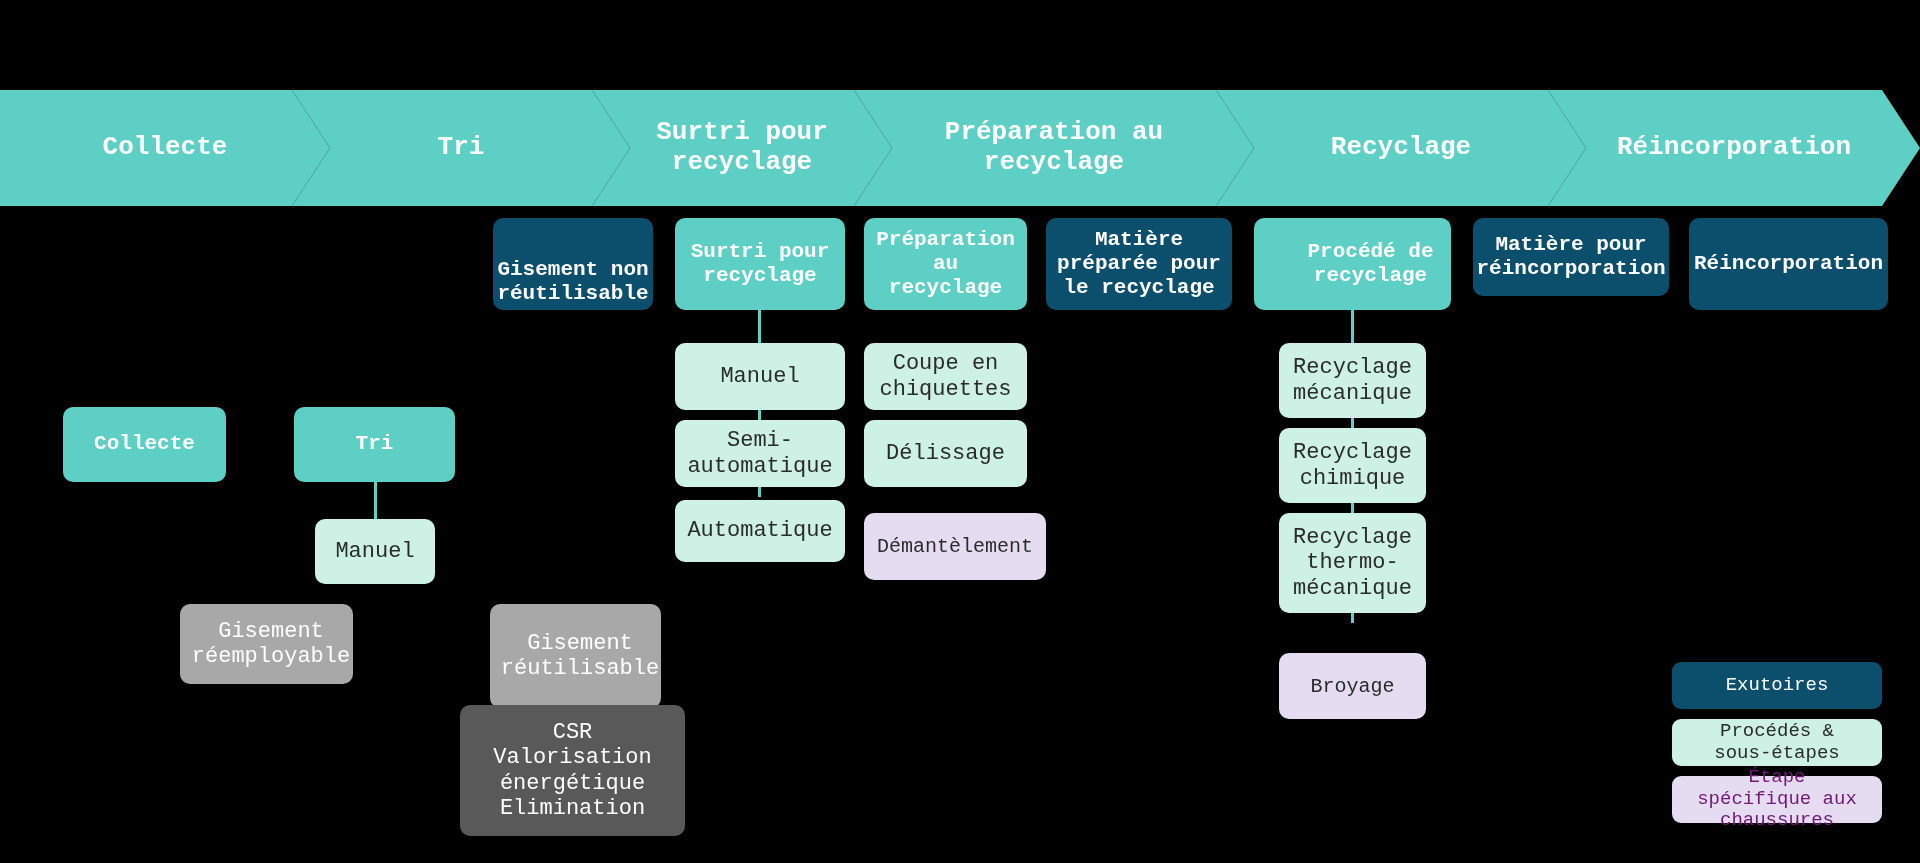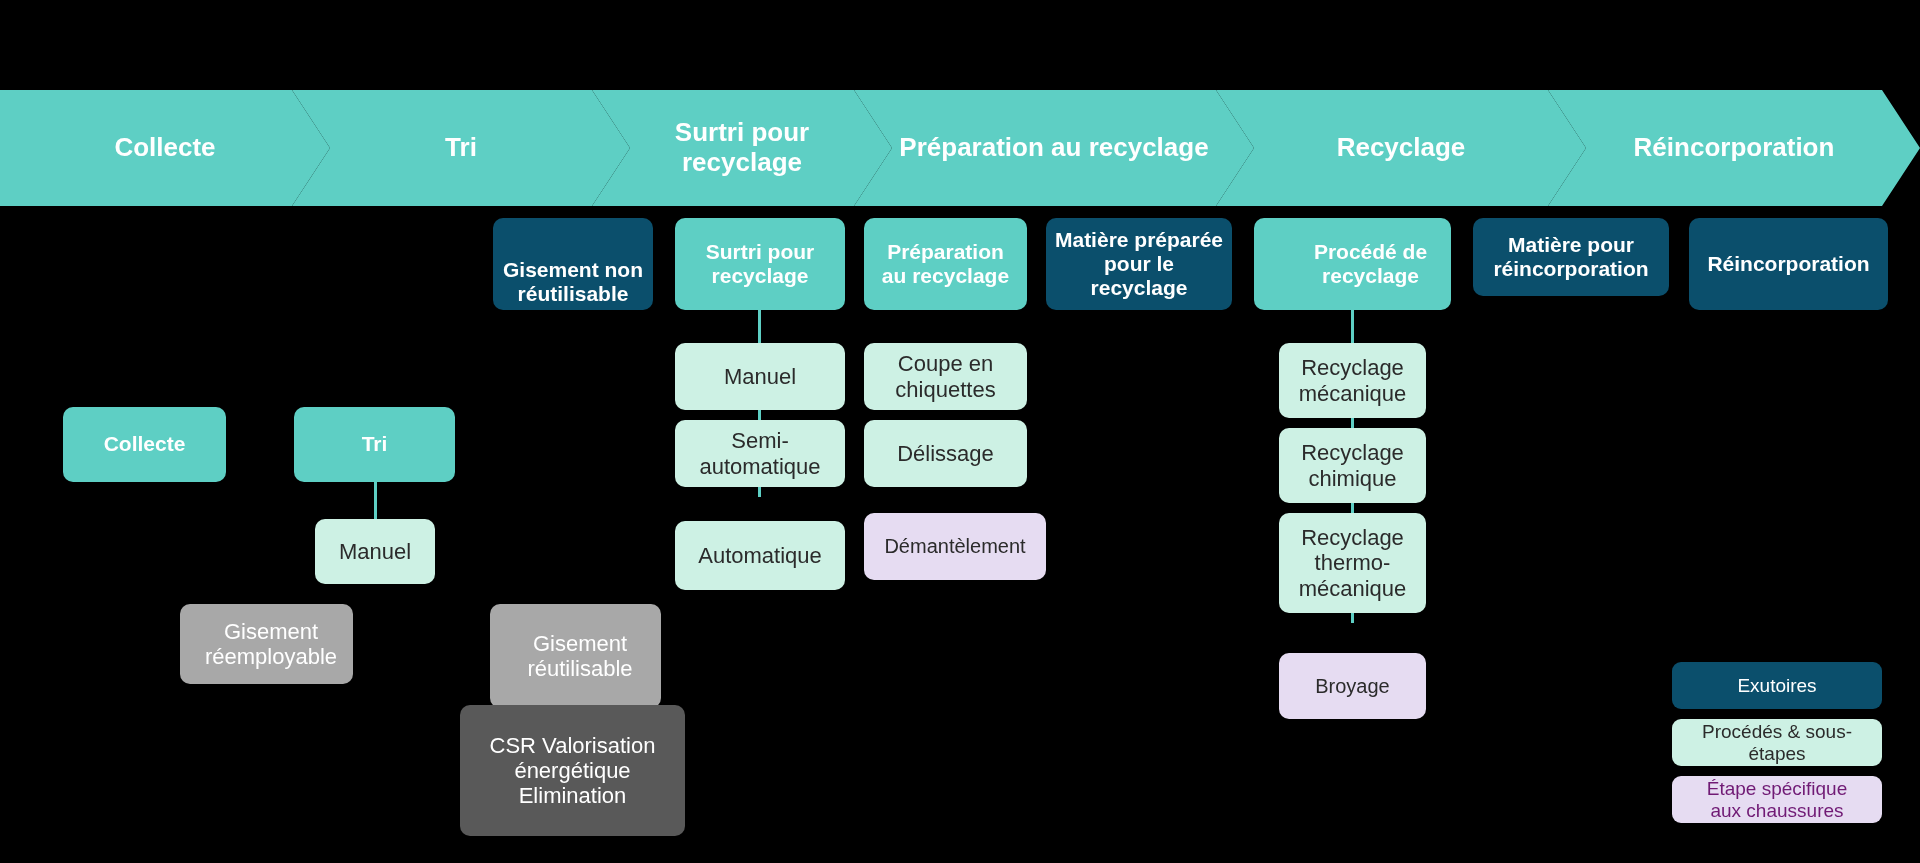--- a/index.html
+++ b/index.html
@@ -1,21 +1,21 @@
 <!DOCTYPE html>
 <html><head>
 <meta charset="utf-8">
 <style>
   html,body{margin:0;padding:0;background:#000;}
   body{
     width:1920px;height:863px;position:relative;overflow:hidden;
     font-family:"Liberation Sans", sans-serif;
     -webkit-font-smoothing:antialiased;
   }
-  #stage{position:absolute;inset:0;}
+  #stage{position:absolute;inset:0;font-family:Liberation Mono, monospace;}
 
   
   .band{position:absolute;left:0;top:90px;width:1920px;height:116px;}
   .chev{
     position:absolute;top:0;height:116px;
     background:#5ecfc4;
     display:flex;align-items:center;justify-content:center;
     color:#ffffff;font-weight:bold;font-size:26px;line-height:1.15;
     text-align:center;
   }
@@ -135,21 +135,21 @@
 
   <div class="conn" style="left:758px;top:310px;height:33px;"></div>
   <div class="node n-mint" style="left:675px;top:343px;width:170px;height:67px;">
     <span>Manuel</span>
   </div>
   <div class="conn" style="left:758px;top:410px;height:10px;"></div>
   <div class="node n-mint" style="left:675px;top:420px;width:170px;height:67px;">
     <span>Semi-automatique</span>
   </div>
   <div class="conn" style="left:758px;top:487px;height:10px;"></div>
-  <div class="node n-mint" style="left:675px;top:521px;width:170px;height:69px;">
+  <div class="node n-mint" style="left:675px;top:500px;width:170px;height:62px;">
     <span>Automatique</span>
   </div>
 
   <div class="node n-mint" style="left:864px;top:343px;width:163px;height:67px;">
     <span>Coupe en chiquettes</span>
   </div>
   <div class="node n-mint" style="left:864px;top:420px;width:163px;height:67px;">
     <span>Délissage</span>
   </div>
   <div class="node n-lilac" style="left:864px;top:513px;width:182px;height:67px;">

